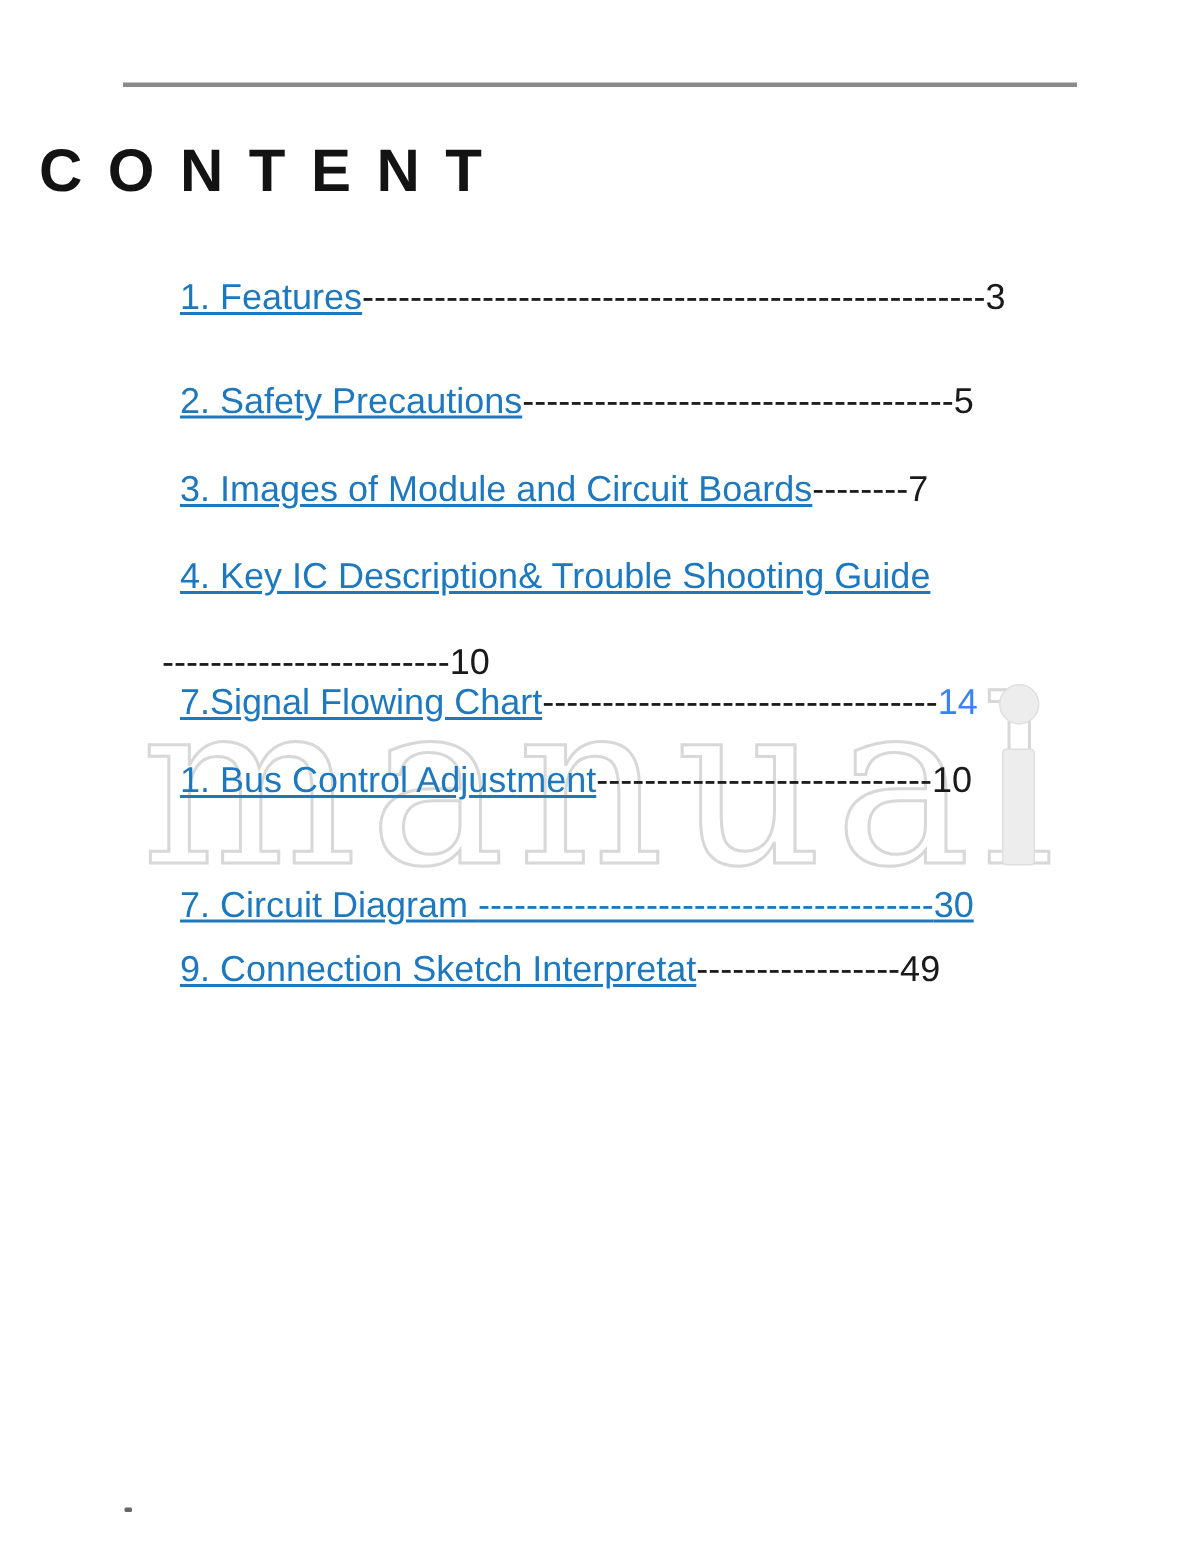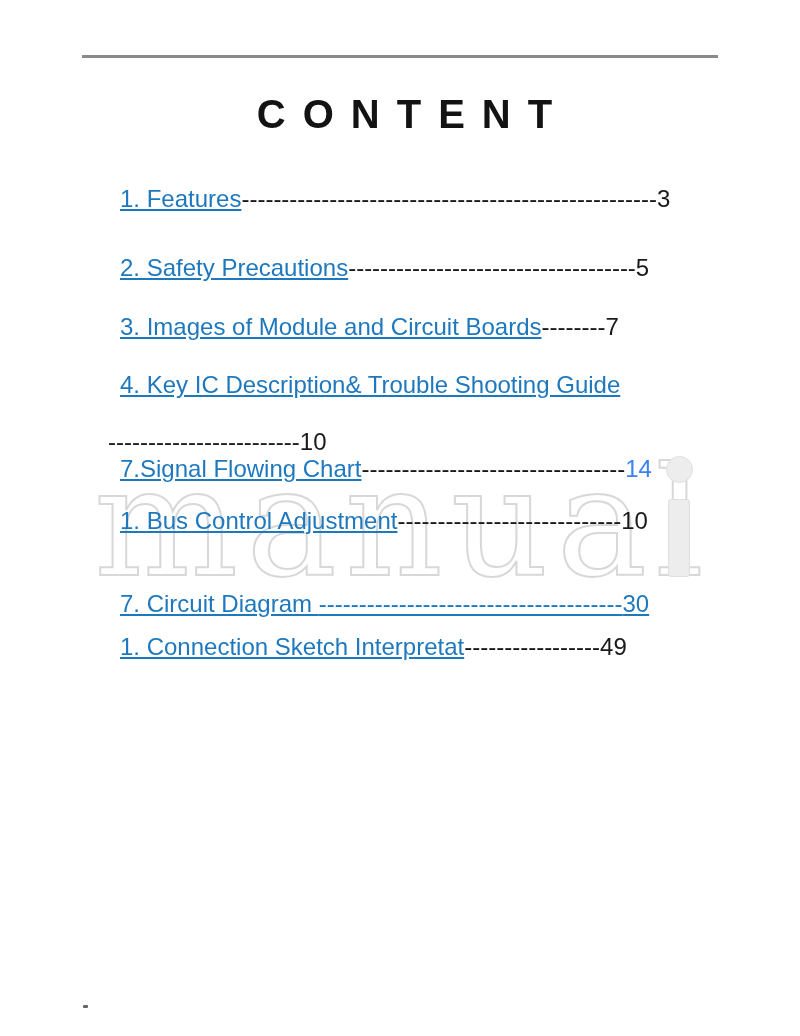--- a/index.html
+++ b/index.html
@@ -2,21 +2,21 @@
 <html><head>
 <meta charset="utf-8">
 <style>
   html,body{margin:0;padding:0;background:#ffffff;}
   .page{
     position:relative;width:800px;height:1036px;background:#ffffff;
     font-family:"Liberation Sans",sans-serif;overflow:hidden;
   }
   .rule{position:absolute;left:82px;top:55px;width:636px;height:3px;background:#8a8a8a;}
   .title{
-    position:absolute;left:0;top:92px;width:800px;margin:0;text-align:center;
+    position:absolute;left:0;top:92px;width:800px;margin:0;
     font-size:40px;font-weight:bold;letter-spacing:17px;color:#131313;
     padding-left:26px;box-sizing:border-box;z-index:2;line-height:1.1;
   }
   
   .watermark{position:absolute;left:0;top:0;width:800px;height:1036px;z-index:1;pointer-events:none;}
   .wm-text{
     position:absolute;left:94px;top:447px;line-height:1;
     font-family:"DejaVu Serif",serif;font-size:152px;letter-spacing:8px;
     color:#ffffff;-webkit-text-stroke:2px #d8d8d8;
   }
@@ -80,20 +80,20 @@
 
     <div class="entry e6">
       <a class="link">1. Bus Control Adjustment</a><span class="dashes">----------------------------</span><span class="pagenum">10</span>
     </div>
 
     <div class="entry e7">
       <a class="link"><span>7. Circuit Diagram </span><span class="dashes">--------------------------------------</span><span class="pagenum">30</span></a>
     </div>
 
     <div class="entry e8">
-      <a class="link">1. Connection Sketch Interpretat</a><span class="dashes">-----------------</span><span class="pagenum">49</span>
+      <a class="link">9. Connection Sketch Interpretat</a><span class="dashes">-----------------</span><span class="pagenum">49</span>
     </div>
 
   </div>
 
   <span class="foot-dot"></span>
 
 </div>
 
 </body></html>

